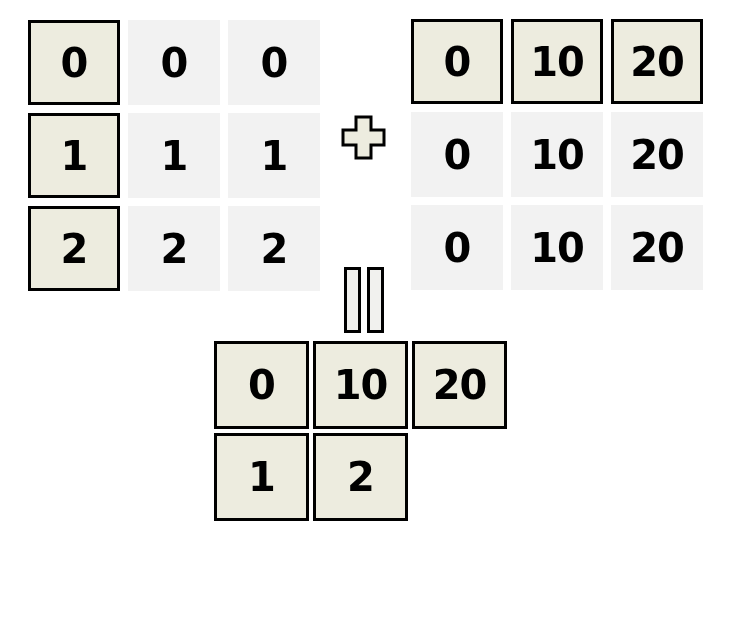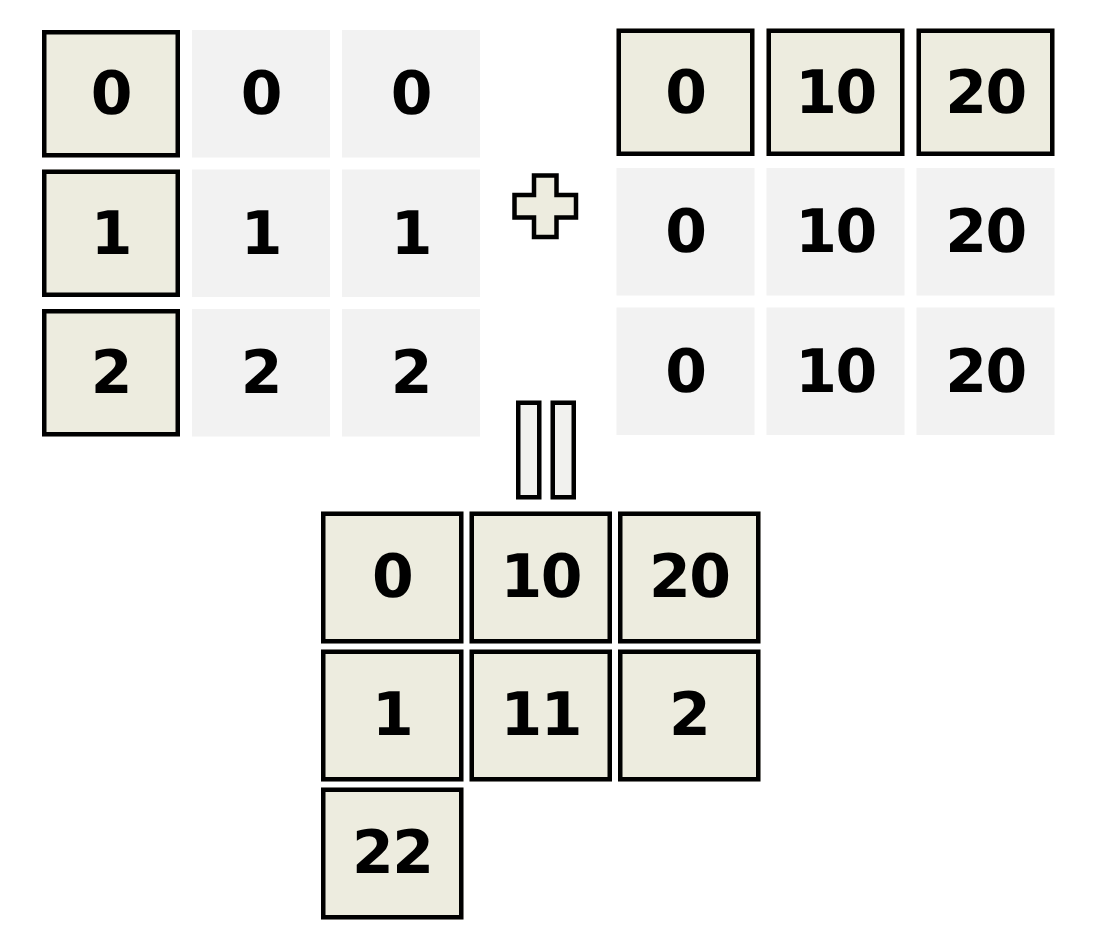--- a/index.html
+++ b/index.html
@@ -106,18 +106,16 @@
   <div class="op-equals">
     <div class="equals-bar"></div>
     <div class="equals-bar"></div>
   </div>
 
   <div class="matrix" id="matrix-result">
     <div class="cell solid">0</div>
     <div class="cell solid">10</div>
     <div class="cell solid">20</div>
     <div class="cell solid">1</div>
-    <div class="cell solid">11</div>
     <div class="cell solid">2</div>
-    <div class="cell solid">22</div>
   </div>
 
 </div>
 
 </body></html>

